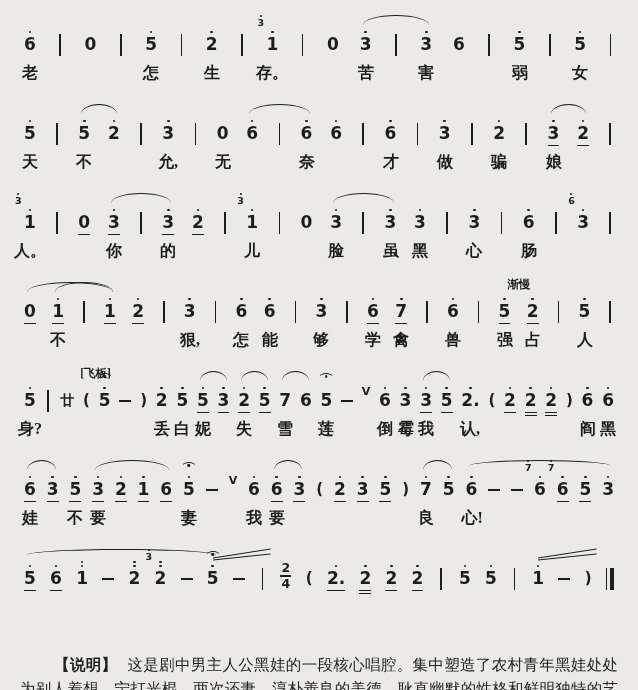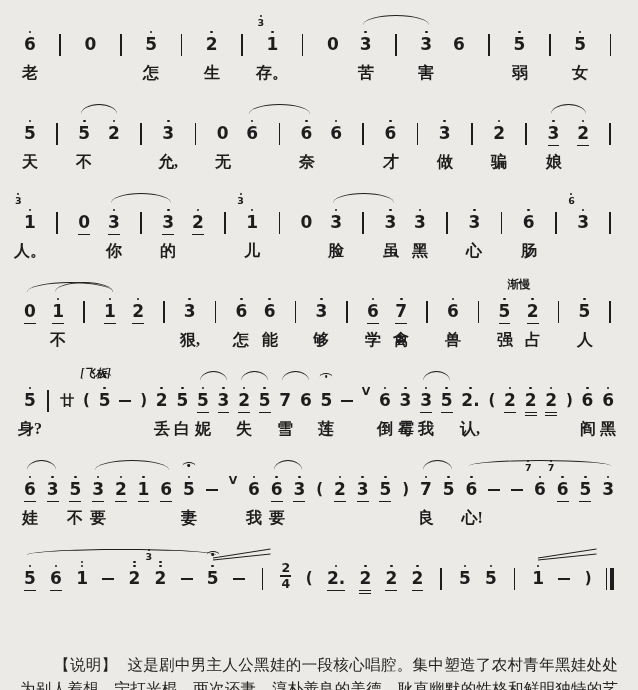--- a/index.html
+++ b/index.html
@@ -36,21 +36,21 @@
   .san{font:700 14px/14px "Liberation Serif",serif;}
   .arc{position:absolute;height:9px;border-top:1.4px solid var(--ink);
        border-radius:50% 50% 0 0 / 100% 100% 0 0;}
   .arc.flat{height:5px;}
   .slabel{position:absolute;font:700 11.5px/12px "Liberation Serif",serif;white-space:nowrap;}
   .wedge{position:absolute;color:var(--ink);}
   .lyrics{position:relative;height:22px;}
   .syll{position:absolute;top:3px;font:700 16px/18px "Liberation Serif","DejaVu Serif",serif;white-space:nowrap;}
   .expl{margin:20px 20px 0 20px;font:15.5px/24px "Liberation Serif","DejaVu Serif",serif;
         text-align:justify;text-indent:2.2em;color:#232323;}
-  .expl .expl-label{font-weight:400;margin-right:10px;}
+  .expl .expl-label{font-weight:700;margin-right:10px;}
 </style>
 </head>
 <body>
 
 <div class="page">
   <div class="score">
       <div class="line">
         <div class="notes">
           <span class="tok">
             <span class="zt">
@@ -985,21 +985,21 @@
               <i class="odot"></i>
             </span>
             <span class="zm">6</span>
             <span class="zb"></span>
           </span>
         </div>
         <div class="arc" style="left: 200px; width: 27px; top: -11px;"></div>
         <div class="arc" style="left: 241px; width: 27px; top: -11px;"></div>
         <div class="arc" style="left: 282px; width: 27px; top: -11px;"></div>
         <div class="arc" style="left: 423px; width: 27px; top: -11px;"></div>
-        <div class="slabel" style="left: 80.25px; top: -15px; font-style: italic;">[飞板]</div>
+        <div class="slabel" style="left: 80.25px; top: -15px;">[飞板]</div>
         <div class="lyrics">
           <span class="syll" style="left: 18px;">身?</span>
           <span class="syll" style="left: 154px;">丢</span>
           <span class="syll" style="left: 174px;">白</span>
           <span class="syll" style="left: 195px;">妮</span>
           <span class="syll" style="left: 236px;">失</span>
           <span class="syll" style="left: 277px;">雪</span>
           <span class="syll" style="left: 318px;">莲</span>
           <span class="syll" style="left: 377px;">倒</span>
           <span class="syll" style="left: 398px;">霉</span>

